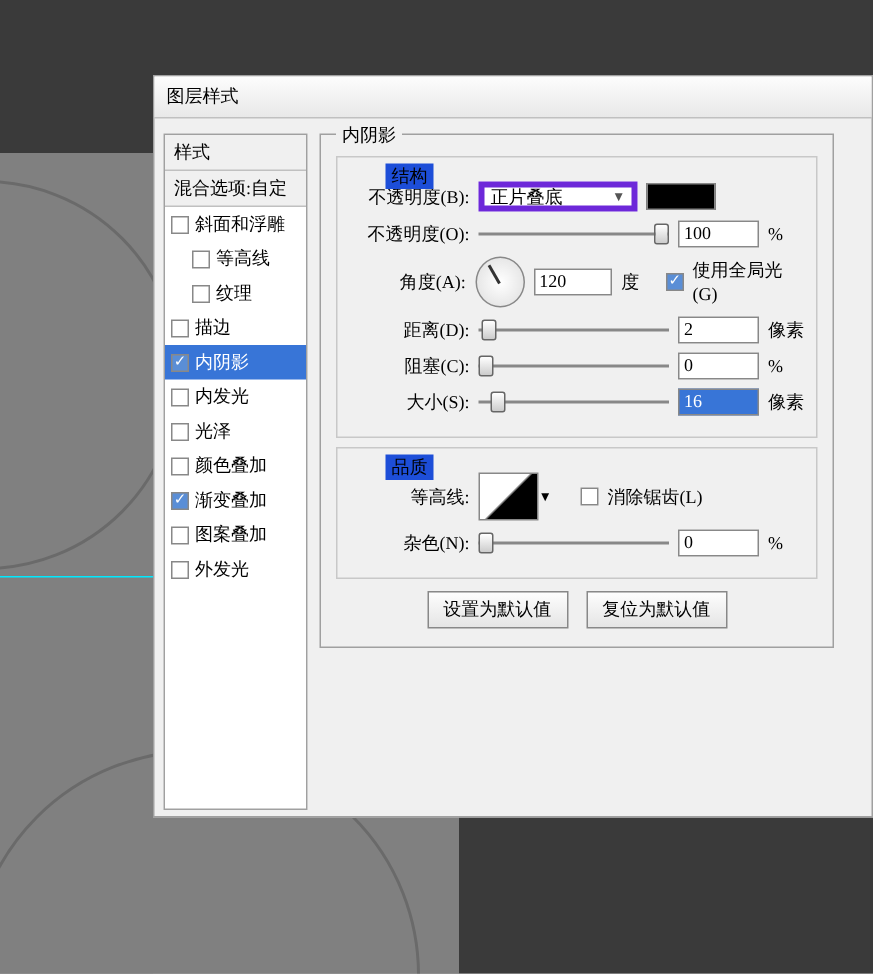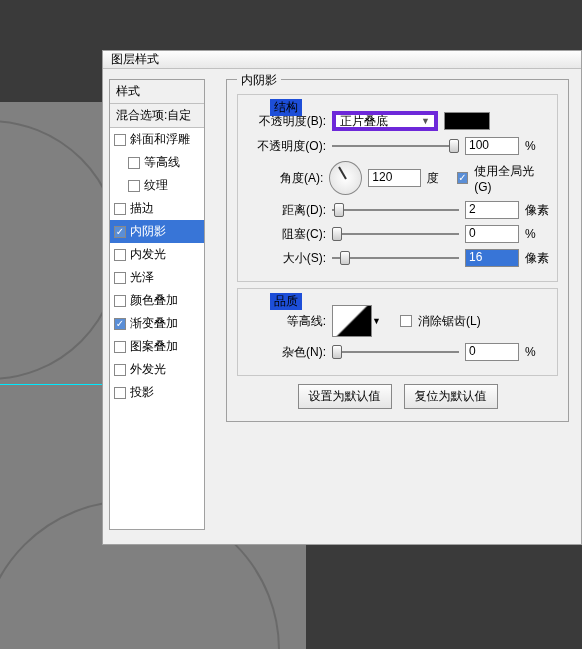--- a/index.html
+++ b/index.html
@@ -1,22 +1,22 @@
 <!DOCTYPE html>
 <html><head>
 <meta charset="utf-8">
 <style>
 * { box-sizing: border-box; margin: 0; padding: 0; }
 body { font-family: "Microsoft YaHei", SimSun, Arial, sans-serif; font-size: 12px; background: #3a3a3a; width: 582px; height: 649px; position: relative; overflow: hidden; }
 .bg-gray { position: absolute; top: 102px; left: 0; width: 102px; height: 547px; background: #808080; }
 .bg-dark2 { position: absolute; top: 545px; left: 306px; width: 276px; height: 104px; background: #3a3a3a; }
 .bg-gray2 { position: absolute; top: 545px; left: 0; width: 306px; height: 104px; background: #808080; }
 .dialog { position: absolute; top: 50px; left: 102px; width: 480px; height: 495px; background: #f0f0f0; border: 1px solid #a0a0a0; }
-.titlebar { height: 18px; background: linear-gradient(#fdfdfd,#e8e8e8); border-bottom: 1px solid #c0c0c0; padding: 3px 8px; display:flex; align-items:center; }
-.content { display: flex; padding: 10px 12px 10px 6px; height: calc(100% - 22px); gap: 21px; }
+.titlebar { height: 28px; background: linear-gradient(#fdfdfd,#e8e8e8); border-bottom: 1px solid #c0c0c0; padding: 3px 8px; display:flex; align-items:center; }
+.content { display: flex; padding: 10px 25px 10px 6px; height: calc(100% - 22px); gap: 8px; font-family: Liberation Serif, serif; }
 .styles-panel { width: 96px; border: 1px solid #a0a0a0; background: #fff; }
 .styles-panel .hdr { padding: 3px 6px; border-bottom: 1px solid #c0c0c0; background:#f0f0f0; }
 .styles-panel .opt-hdr { padding: 3px 6px; border-bottom: 1px solid #c0c0c0; background:#f0f0f0; }
 .style-item { display:flex; align-items:center; padding: 3px 4px; gap:4px; cursor:pointer; }
 .style-item.sel { background:#3875d7; color:#fff; }
 .style-item.indent { padding-left: 18px; }
 .chk { width:12px; height:12px; border:1px solid #888; background:#fff; display:inline-flex; align-items:center; justify-content:center; }
 .chk.on { background:#5a8ed6; }
 .chk.on::after { content:"✓"; color:#fff; font-size:10px; line-height:10px; }
 .right { flex:1; display:flex; flex-direction:column; gap:8px; }
@@ -100,24 +100,20 @@
             <span>渐变叠加</span>
           </div>
           <div class="style-item">
             <span class="chk"></span>
             <span>图案叠加</span>
           </div>
           <div class="style-item">
             <span class="chk"></span>
             <span>外发光</span>
           </div>
-          <div class="style-item">
-            <span class="chk"></span>
-            <span>投影</span>
-          </div>
         </div>
     </div>
 
     <div class="right">
       <div class="fieldset">
         <div class="legend">内阴影</div>
 
         <div class="sub-fieldset">
           <div class="sub-legend">结构</div>
 

